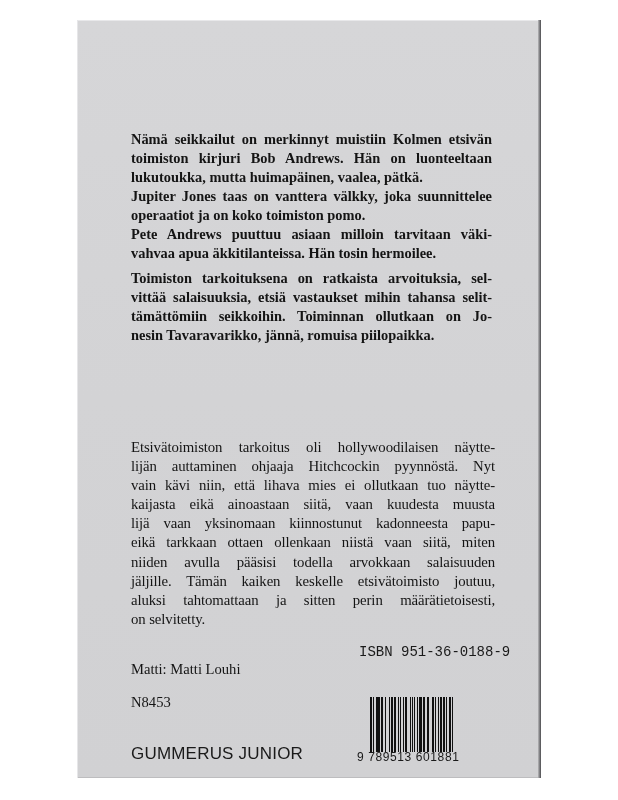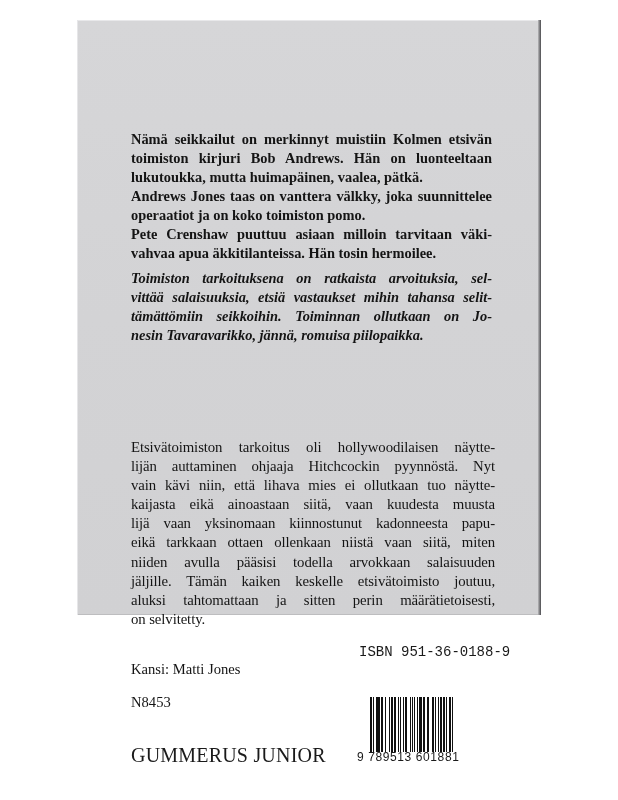--- a/index.html
+++ b/index.html
@@ -1,46 +1,46 @@
 <!DOCTYPE html>
 <html><head>
 <meta charset="utf-8">
 <style>
   html, body { margin: 0; padding: 0; }
   body {
     width: 618px; height: 800px; background: #ffffff; position: relative; overflow: hidden;
     font-family: "Liberation Serif", serif; color: #141414;
   }
   .book {
-    position: absolute; left: 77px; top: 20px; width: 464px; height: 595px;
+    position: absolute; left: 77px; top: 20px; width: 464px; height: 758px;
     background: linear-gradient(180deg, #d6d6d8 0%, #d3d3d5 50%, #d1d1d3 100%);
     box-shadow: inset -2px 0 0 #5a5a5e, inset 1px 0 0 #e6e6e8, inset 0 1px 0 #e8e8ea, inset 0 -1px 0 #bdbdbf;
   }
   .book::after {
     content: ""; position: absolute; right: 0; top: 0; width: 3px; height: 100%;
     background: linear-gradient(90deg, #b9b9bb, #4a4a4e);
   }
   .blurb {
     position: absolute; left: 54px; width: 361px; margin: 0;
     font-size: 14.4px; line-height: 19px; text-align: justify;
   }
   .bold { font-weight: bold; }
   .p1 { top: 110px; }
-  .p2 { top: 249px; font-style: italic; }
+  .p2 { top: 249px; }
   .p3 { top: 418px; width: 364px; font-weight: normal; font-size: 14.8px; line-height: 19.1px; letter-spacing: -0.1px; }
   .line { display: block; white-space: nowrap; }
   .just { text-align: justify; text-align-last: justify; white-space: normal; }
   .credit {
     position: absolute; left: 54px; font-size: 14.6px;
   }
   .cover-credit { top: 641px; }
   .code { top: 674px; font-family: Liberation Serif, serif; }
   .publisher {
     position: absolute; left: 54px; top: 724px;
-    font-family: Liberation Serif, serif; font-size: 20px; letter-spacing: 0.2px; color: #1a1a1a; text-align: right;
+    font-family: Liberation Sans, sans-serif; font-size: 17px; letter-spacing: 0.2px; color: #1a1a1a; text-align: right;
   }
   .isbn {
     position: absolute; left: 282px; top: 624px;
     font-family: Liberation Mono, monospace; font-size: 14px; color: #1a1a1a;
   }
   .barcode {
     position: absolute; left: 293px; top: 677px; width: 102px; height: 55px;
     display: flex; align-items: stretch;
   }
   .bar { height: 100%; }
@@ -51,23 +51,23 @@
 </style>
 </head>
 <body>
 
 <div class="book">
 
   <p class="blurb bold p1">
     <span class="line just">Nämä seikkailut on merkinnyt muistiin Kolmen etsivän</span>
     <span class="line just">toimiston kirjuri Bob Andrews. Hän on luonteeltaan</span>
     <span class="line">lukutoukka, mutta huimapäinen, vaalea, pätkä.</span>
-    <span class="line just">Andrews Jones taas on vanttera välkky, joka suunnittelee</span>
+    <span class="line just">Jupiter Jones taas on vanttera välkky, joka suunnittelee</span>
     <span class="line">operaatiot ja on koko toimiston pomo.</span>
-    <span class="line just">Pete Crenshaw puuttuu asiaan milloin tarvitaan väki-</span>
+    <span class="line just">Pete Andrews puuttuu asiaan milloin tarvitaan väki-</span>
     <span class="line">vahvaa apua äkkitilanteissa. Hän tosin hermoilee.</span>
   </p>
 
   <p class="blurb bold p2">
     <span class="line just">Toimiston tarkoituksena on ratkaista arvoituksia, sel-</span>
     <span class="line just">vittää salaisuuksia, etsiä vastaukset mihin tahansa selit-</span>
     <span class="line just">tämättömiin seikkoihin. Toiminnan ollutkaan on Jo-</span>
     <span class="line">nesin Tavaravarikko, jännä, romuisa piilopaikka.</span>
   </p>
 
@@ -77,21 +77,21 @@
     <span class="line just">vain kävi niin, että lihava mies ei ollutkaan tuo näytte-</span>
     <span class="line just">kaijasta eikä ainoastaan siitä, vaan kuudesta muusta</span>
     <span class="line just">lijä vaan yksinomaan kiinnostunut kadonneesta papu-</span>
     <span class="line just">eikä tarkkaan ottaen ollenkaan niistä vaan siitä, miten</span>
     <span class="line just">niiden avulla pääsisi todella arvokkaan salaisuuden</span>
     <span class="line just">jäljille. Tämän kaiken keskelle etsivätoimisto joutuu,</span>
     <span class="line just">aluksi tahtomattaan ja sitten perin määrätietoisesti,</span>
     <span class="line">on selvitetty.</span>
   </p>
 
-  <div class="credit cover-credit">Kansi: Matti Jones</div>
+  <div class="credit cover-credit">Matti: Matti Louhi</div>
   <div class="credit code">N8453</div>
   <div class="publisher">GUMMERUS JUNIOR</div>
 
   <div class="isbn">ISBN 951-36-0188-9</div>
   <div class="barcode" id="barcode">
       <span class="bar" style="width: 1.9px; background: rgb(17, 17, 17);"></span>
       <span class="bar" style="width: 0.95px; background: transparent;"></span>
       <span class="bar" style="width: 0.95px; background: rgb(17, 17, 17);"></span>
       <span class="bar" style="width: 1.9px; background: transparent;"></span>
       <span class="bar" style="width: 2.85px; background: rgb(17, 17, 17);"></span>

